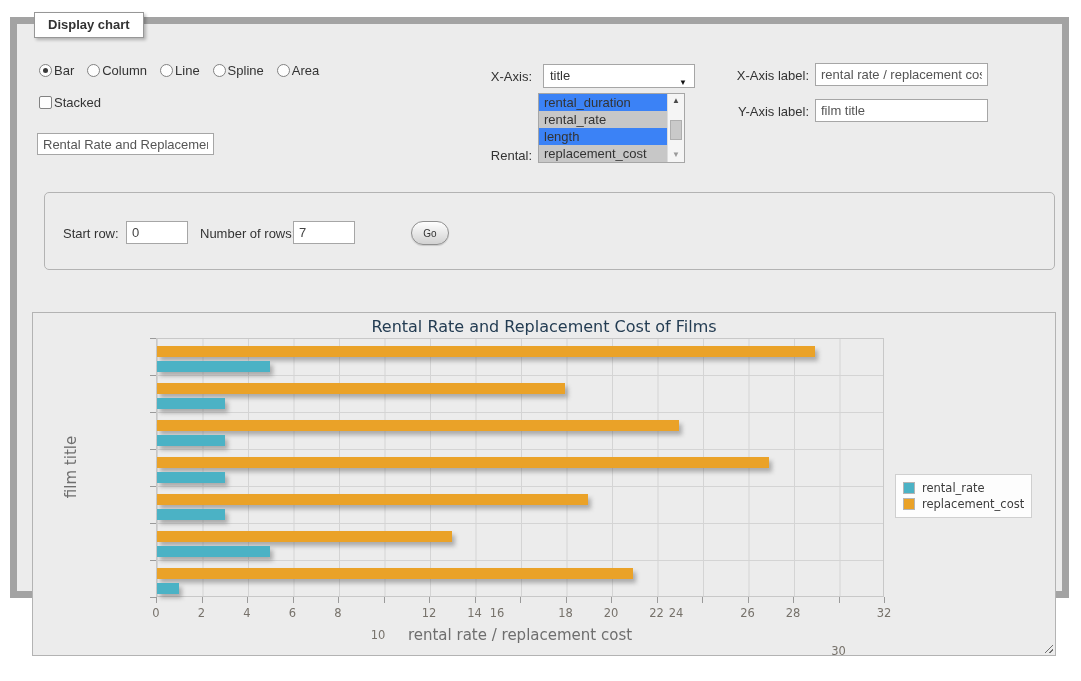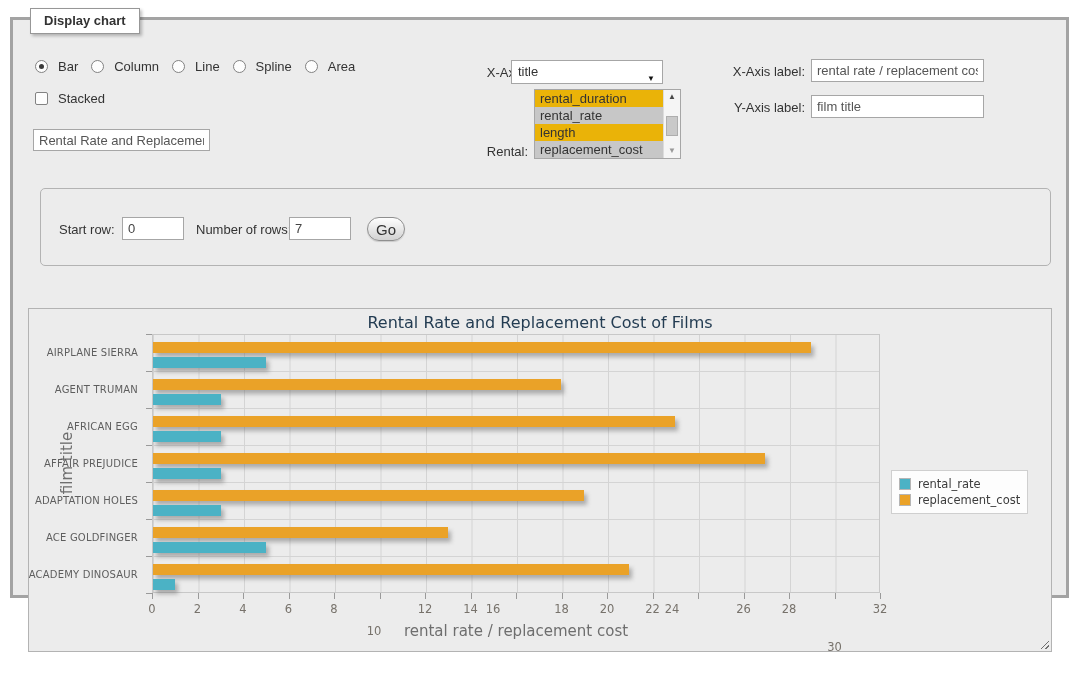--- a/index.html
+++ b/index.html
@@ -1,48 +1,48 @@
 <!DOCTYPE html>
 <html><head>
 <meta charset="utf-8">
 <style>
   * { margin:0; padding:0; box-sizing:border-box; }
   html,body { width:1081px; height:681px; background:#ffffff; font-family:"Liberation Sans", sans-serif; overflow:hidden; position:relative; }
 
-  .fieldset { position:absolute; left:10px; top:17px; width:1059px; height:581px; background:#ececec; border:3px solid #a3a3a3; }
+  .fieldset { position:absolute; left:10px; top:17px; width:1059px; height:581px; background:#ececec; border:7px solid #a3a3a3; }
   .legendbox { position:absolute; left:17px; top:-12px; background:#ffffff; border:1px solid #979797; padding:4px 13px 5px 13px; font-size:13px; font-weight:bold; color:#333; box-shadow:2px 2px 3px rgba(0,0,0,0.25); }
 
   
   .ctl { position:absolute; font-size:13px; color:#333; }
   .opt-row { display:flex; align-items:center; }
   .opt { display:flex; align-items:center; margin-right:13px; cursor:default; }
   .radio { width:13px; height:13px; border-radius:50%; border:1px solid #828282; background:#fdfdfd; position:relative; flex:0 0 auto; }
   .radio.sel::after { content:""; position:absolute; inset:3px; border-radius:50%; background:#3a3a3a; }
   .checkbox { width:13px; height:13px; border:1px solid #828282; background:#fdfdfd; border-radius:2px; flex:0 0 auto; }
-  .opt .lbl { margin-left:10px;text-align:center; }
+  .opt .lbl { margin-left:2px;text-align:center; }
 
   input.txt { border:1px solid #a6a6a6; background:#fff; color:#555; font-family:"Liberation Sans", sans-serif; font-size:13px; padding:2px 5px; outline:none; }
 
   .rlabel { position:absolute; text-align:right; font-size:13px; color:#333; }
 
   .selectbox { position:absolute; background:#fff; border:1px solid #a6a6a6; font-size:13px; color:#333; line-height:22px; padding-left:6px; }
   .selectbox .caret { position:absolute; right:7px; top:7px; font-size:8px; color:#111; }
 
-  .listbox { position:absolute; background:#eab308; border:1px solid #a6a6a6; overflow:hidden; }
+  .listbox { position:absolute; background:#3b82f6; border:1px solid #a6a6a6; overflow:hidden; }
   .listbox .opts { position:absolute; left:0; top:0; right:17px; bottom:0; }
   .listbox .optitem { height:17px; line-height:17px; font-size:13px; color:#333; padding-left:5px; white-space:nowrap; overflow:hidden; }
   .listbox .optitem.sel { background:#c7c7c7; }
   .scrollbar { position:absolute; right:0; top:0; bottom:0; width:17px; background:#f5f5f5; border-left:1px solid #dcdcdc; }
   .scrollbar .arr { position:absolute; left:0; width:16px; height:14px; text-align:center; font-size:8px; line-height:14px; }
   .scrollbar .up { top:0; color:#4a4a4a; }
   .scrollbar .down { bottom:0; color:#9a9a9a; }
   .scrollbar .thumb { position:absolute; left:2px; right:2px; top:26px; height:20px; background:#c9c9c9; border:1px solid #aeaeae; }
 
   .panel { position:absolute; left:27px; top:168px; width:1011px; height:78px; border:1px solid #b3b3b3; border-radius:5px; background:#ececec; }
-  .go-btn { position:absolute; width:38px; height:24px; border-radius:12px; border:1px solid #8f8f8f; background:linear-gradient(#fefefe,#d2d2d2); font-size:15px; color:#333; display:flex; align-items:center; justify-content:center; box-shadow:0 1px 1px rgba(0,0,0,0.15); cursor:pointer; }
+  .go-btn { position:absolute; width:38px; height:24px; border-radius:12px; border:1px solid #8f8f8f; background:linear-gradient(#fefefe,#d2d2d2); font-size:10px; color:#333; display:flex; align-items:center; justify-content:center; box-shadow:0 1px 1px rgba(0,0,0,0.15); cursor:pointer;margin-left:40px; }
 
   
   .chartbox { position:absolute; left:15px; top:288px; width:1024px; height:344px; border:1px solid #b3b3b3; background:#ececec; font-family:"DejaVu Sans", sans-serif; }
   .chart-title { position:absolute; left:0; top:4px; width:100%; text-align:center; font-size:16px; color:#233c52; }
   .plot { position:absolute; left:123px; top:25px; width:728px; height:259px; border:1px solid #c8c8c8;
           background-image:linear-gradient(to right,#d4d4d4 0,#d4d4d4 1px,transparent 1px);
           background-size:45.5px 100%; background-repeat:repeat-x; }
   .band { position:relative; height:37px; border-bottom:1px solid #d4d4d4; }
   .band:last-child { border-bottom:none; }
   .bar { position:absolute; left:0; height:11px; box-shadow:3px 4px 4px rgba(95,95,95,0.45); }
@@ -93,21 +93,21 @@
     </div>
 
   <div class="ctl opt" style="left:22px; top:71px;">
     <span class="checkbox"></span>
     <span class="lbl">Stacked</span>
   </div>
 
   <input class="txt" style="position: absolute; left: 20px; top: 109px; width: 177px; height: 22px;" value="Rental Rate and Replacement Cost of Films">
 
   <div class="rlabel" style="left:415px; top:45px; width:100px;">X-Axis:</div>
-  <div class="selectbox" style="left:498px; top:40px; width:152px; height:24px;">
+  <div class="selectbox" style="left:526px; top:40px; width:152px; height:24px;">
     <span>title</span>
     <span class="caret">▼</span>
   </div>
 
   <div class="listbox" style="left:521px; top:69px; width:147px; height:70px;">
     <div class="opts" id="series-options">
         <div class="optitem">rental_duration</div>
         <div class="optitem sel">rental_rate</div>
         <div class="optitem">length</div>
         <div class="optitem sel">replacement_cost</div>
@@ -130,29 +130,20 @@
     <span class="ctl" style="left:18px; top:33px;">Start row:</span>
     <input class="txt" style="position: absolute; left: 81px; top: 28px; width: 62px; height: 23px; color: rgb(68, 68, 68);" value="0">
     <span class="ctl" style="left:155px; top:33px;">Number of rows:</span>
     <input class="txt" style="position: absolute; left: 248px; top: 28px; width: 62px; height: 23px; color: rgb(68, 68, 68);" value="7">
     <div class="go-btn" style="left:326px; top:28px;">Go</div>
   </div>
 
   <div class="chartbox">
     <div class="chart-title">Rental Rate and Replacement Cost of Films</div>
     <div class="ytitle">film title</div>
-    <div class="cats" id="cat-labels">
-        <div class="cat">AIRPLANE SIERRA</div>
-        <div class="cat">AGENT TRUMAN</div>
-        <div class="cat">AFRICAN EGG</div>
-        <div class="cat">AFFAIR PREJUDICE</div>
-        <div class="cat">ADAPTATION HOLES</div>
-        <div class="cat">ACE GOLDFINGER</div>
-        <div class="cat">ACADEMY DINOSAUR</div>
-      </div>
     <div class="plot" id="plot">
         <div class="band">
           <div class="bar s-top" style="width: 90.5938%; background: linear-gradient(rgba(234, 162, 40, 0.9), rgb(234, 162, 40)) rgb(234, 162, 40);"></div>
           <div class="bar s-bot" style="width: 15.5938%; background: linear-gradient(rgba(75, 178, 197, 0.9), rgb(75, 178, 197)) rgb(75, 178, 197);"></div>
         </div>
         <div class="band">
           <div class="bar s-top" style="width: 56.2187%; background: linear-gradient(rgba(234, 162, 40, 0.9), rgb(234, 162, 40)) rgb(234, 162, 40);"></div>
           <div class="bar s-bot" style="width: 9.34375%; background: linear-gradient(rgba(75, 178, 197, 0.9), rgb(75, 178, 197)) rgb(75, 178, 197);"></div>
         </div>
         <div class="band">

